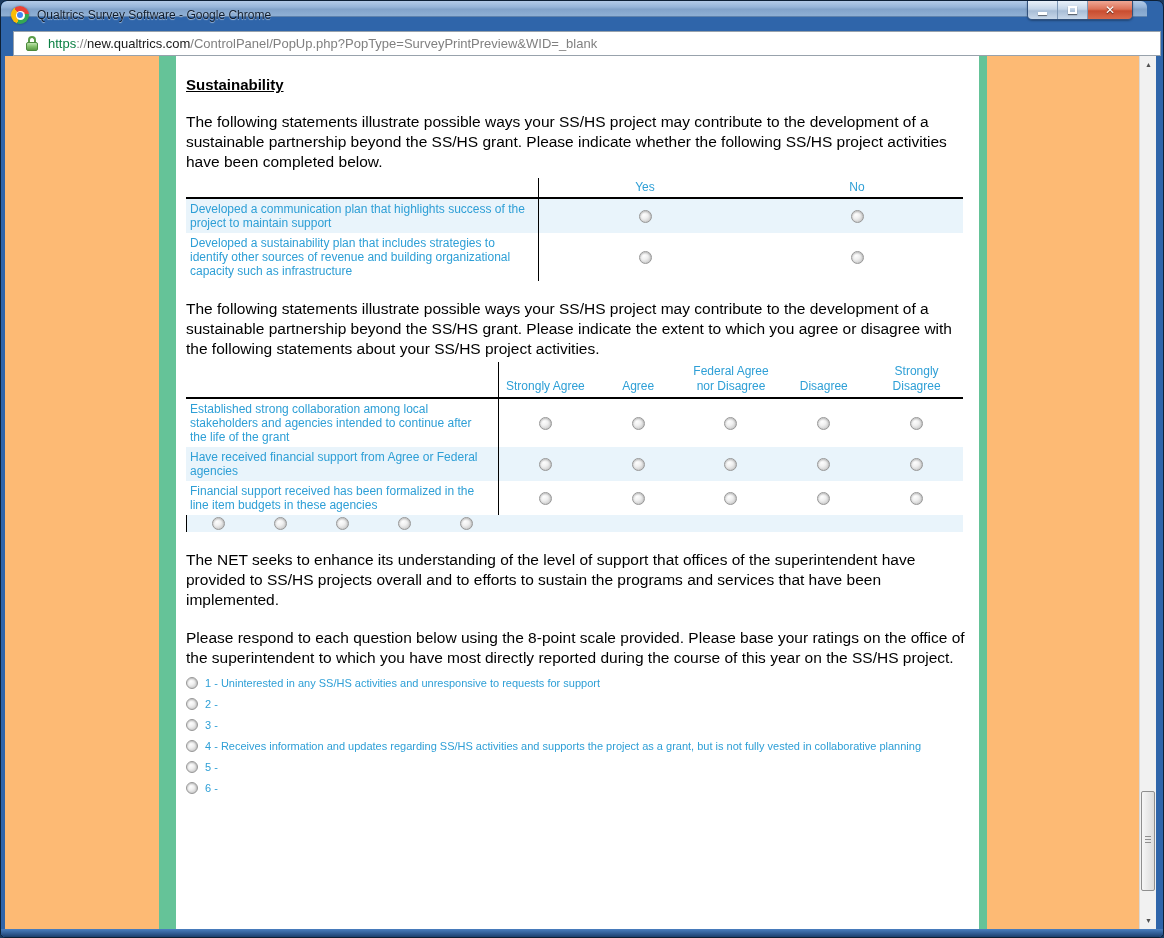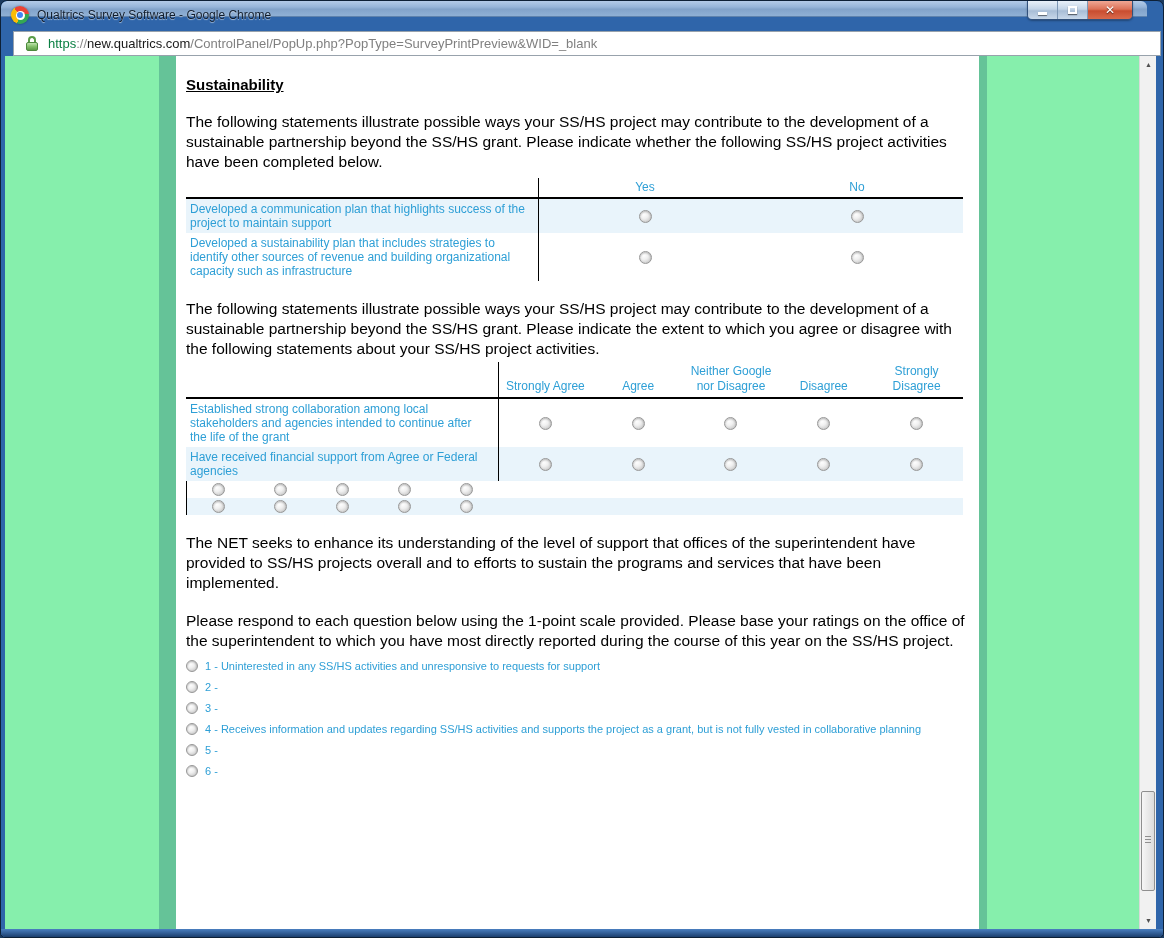--- a/index.html
+++ b/index.html
@@ -45,21 +45,21 @@
   .lock .body { position:absolute; left:1px; top:6px; width:12px; height:9px; border-radius:2px;
     background:linear-gradient(180deg,#bfe3ae 0%,#84c06c 50%,#5d9c48 100%); border:1px solid #4c8a3c; }
   .url { font-size:13px; white-space:nowrap; }
   .url .scheme { color:#0b8043; }
   .url .sep { color:#8a8a8a; }
   .url .host { color:#1a1a1a; }
   .url .path { color:#808080; }
 
   
   .viewport { position:absolute; top:55px; left:4px; right:7px; bottom:8px;
-    background:#86efac; overflow:hidden;padding-left:46px; }
+    background:#fdba74; overflow:hidden;padding-left:46px; }
   .green-strip-left  { position:absolute; top:0; bottom:0; left:154px; width:17px; background:#65c398; }
   .green-strip-right { position:absolute; top:0; bottom:0; left:974px; width:8px;  background:#65c398; }
   .page { position:absolute; top:0; bottom:0; left:171px; width:803px; background:#fff;
     padding:20px 12px 0 10px; }
 
   
   .section-title { font-size:15px; font-weight:bold; text-decoration:underline; color:#000; }
   .para { font-size:15.5px; line-height:20px; color:#000; width:782px; margin-top:18px; }
   .para.p1 { margin-top:19px; }
   .para.q  { margin-top:18px; }
@@ -180,21 +180,21 @@
       </div>
 
       <p class="para">The following statements illustrate possible ways your SS/HS project may contribute to the development of a sustainable partnership beyond the SS/HS grant. Please indicate the extent to which you agree or disagree with the following statements about your SS/HS project activities.</p>
 
       <div class="qtable t2">
         <div class="qrow header">
           <div class="label-cell"></div>
           <div class="answers">
             <div class="cell">Strongly Agree</div>
             <div class="cell">Agree</div>
-            <div class="cell">Neither Google nor Disagree</div>
+            <div class="cell">Federal Agree nor Disagree</div>
             <div class="cell">Disagree</div>
             <div class="cell">Strongly Disagree</div>
           </div>
         </div>
         <div class="qrow">
           <div class="label-cell">Established strong collaboration among local stakeholders and agencies intended to continue after the life of the grant</div>
           <div class="answers">
             <div class="cell">
                 <span class="radio"></span>
               </div>
@@ -226,20 +226,21 @@
               </div>
             <div class="cell">
                 <span class="radio"></span>
               </div>
             <div class="cell">
                 <span class="radio"></span>
               </div>
           </div>
         </div>
         <div class="qrow">
+          <div class="label-cell">Financial support received has been formalized in the line item budgets in these agencies</div>
           <div class="answers">
             <div class="cell">
                 <span class="radio"></span>
               </div>
             <div class="cell">
                 <span class="radio"></span>
               </div>
             <div class="cell">
                 <span class="radio"></span>
               </div>
@@ -266,21 +267,21 @@
                 <span class="radio"></span>
               </div>
             <div class="cell">
                 <span class="radio"></span>
               </div>
           </div>
         </div>
       </div>
 
       <p class="para">The NET seeks to enhance its understanding of the level of support that offices of the superintendent have provided to SS/HS projects overall and to efforts to sustain the programs and services that have been implemented.</p>
-      <p class="para">Please respond to each question below using the 1-point scale provided. Please base your ratings on the office of the superintendent to which you have most directly reported during the course of this year on the SS/HS project.</p>
+      <p class="para">Please respond to each question below using the 8-point scale provided. Please base your ratings on the office of the superintendent to which you have most directly reported during the course of this year on the SS/HS project.</p>
 
 
       <div class="scale-options">
         <div class="scale-option">
           <span class="radio"></span>
           <span class="opt-text">1 - Uninterested in any SS/HS activities and unresponsive to requests for support</span>
         </div>
         <div class="scale-option">
           <span class="radio"></span>
           <span class="opt-text">2 -</span>

